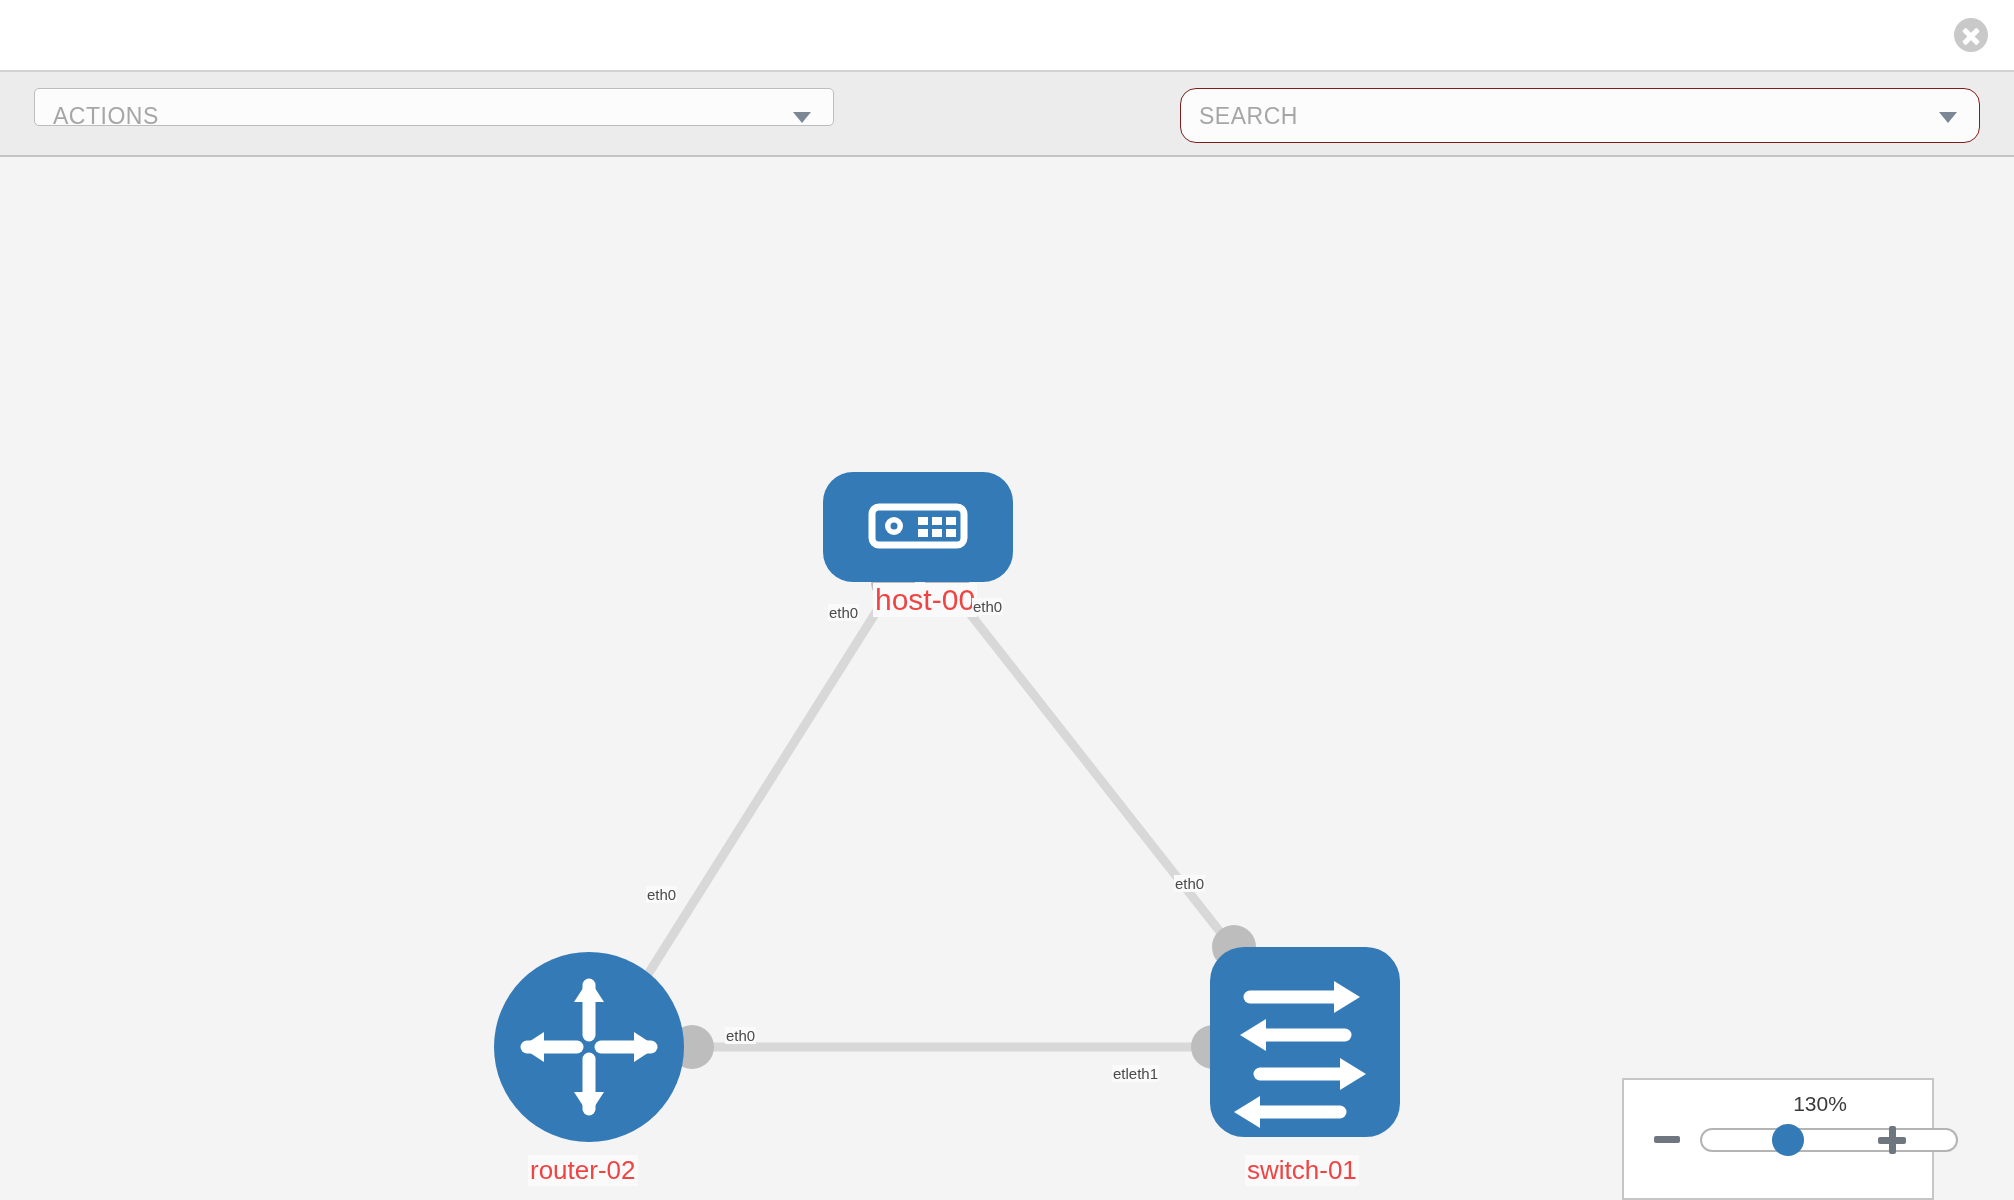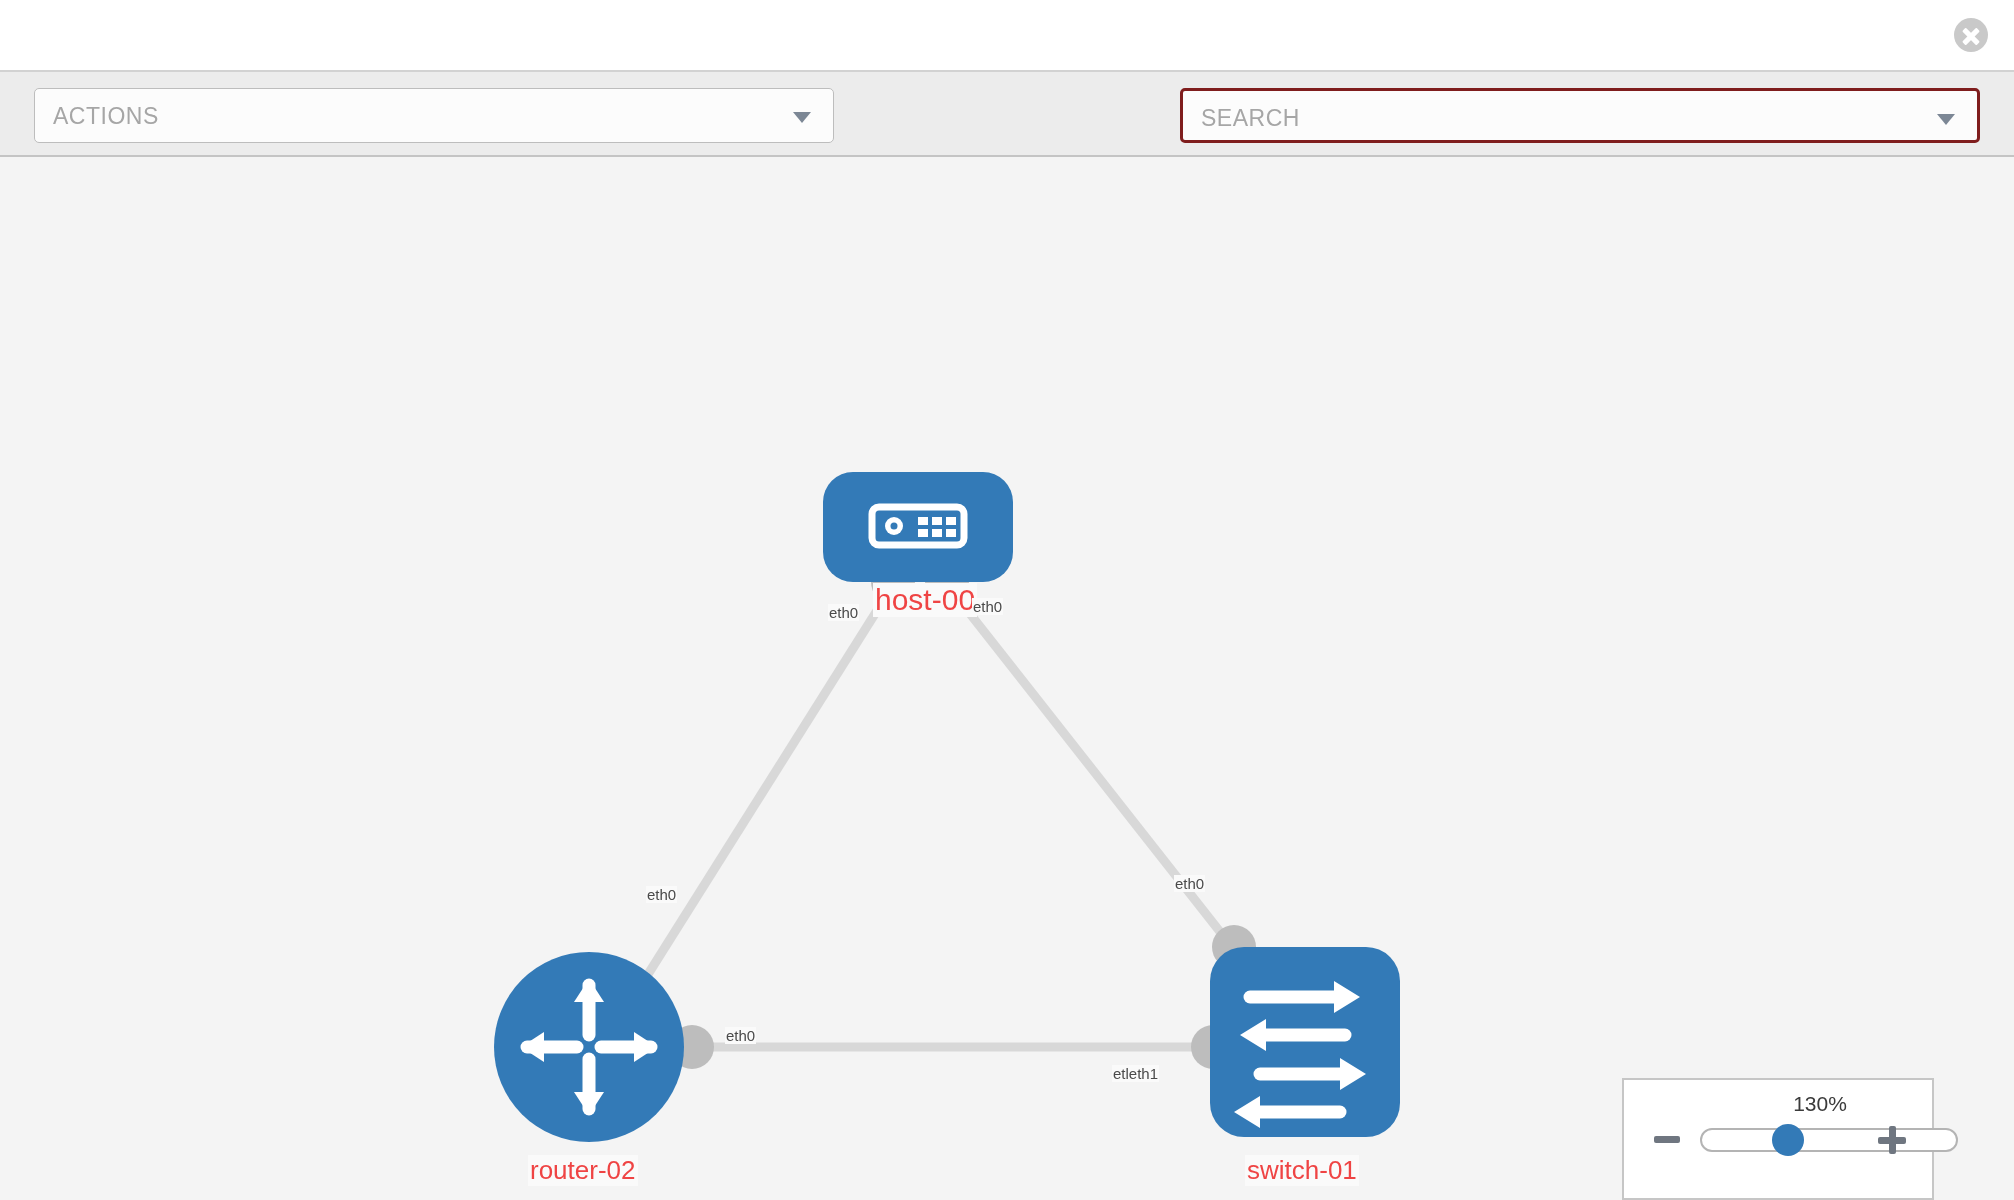--- a/index.html
+++ b/index.html
@@ -65,21 +65,21 @@
     background: #ececec;
     border-top: 2px solid #d2d2d2;
     border-bottom: 2px solid #c4c4c4;
     box-sizing: border-box;
   }
   #actions-select {
     position: absolute;
     left: 34px;
     top: 16px;
     width: 800px;
-    height: 55px;
+    height: 38px;
     background: #fcfcfc;
     border: 1px solid #bdbdbd;
     border-radius: 5px;
     box-sizing: border-box;
     cursor: pointer;
   }
   #actions-select .sel-label {
     position: absolute;
     left: 18px;
     top: 14px;
@@ -106,22 +106,22 @@
   #wrench-icon { left: 1040px; top: 92px; }
   #key-icon { left: 1108px; top: 92px; }
 
   #search-box {
     position: absolute;
     left: 1180px;
     top: 16px;
     width: 800px;
     height: 55px;
     background: #fcfcfc;
-    border: 3px solid #7f1d1d;
-    border-radius: 5px;
+    border: 1px solid #7f1d1d;
+    border-radius: 16px;
     box-sizing: border-box;
     cursor: text;
   }
   #search-box .sel-label {
     position: absolute;
     left: 18px;
     top: 14px;
     font-size: 23px;
     color: #a6a6a6;
     letter-spacing: 0.5px;

